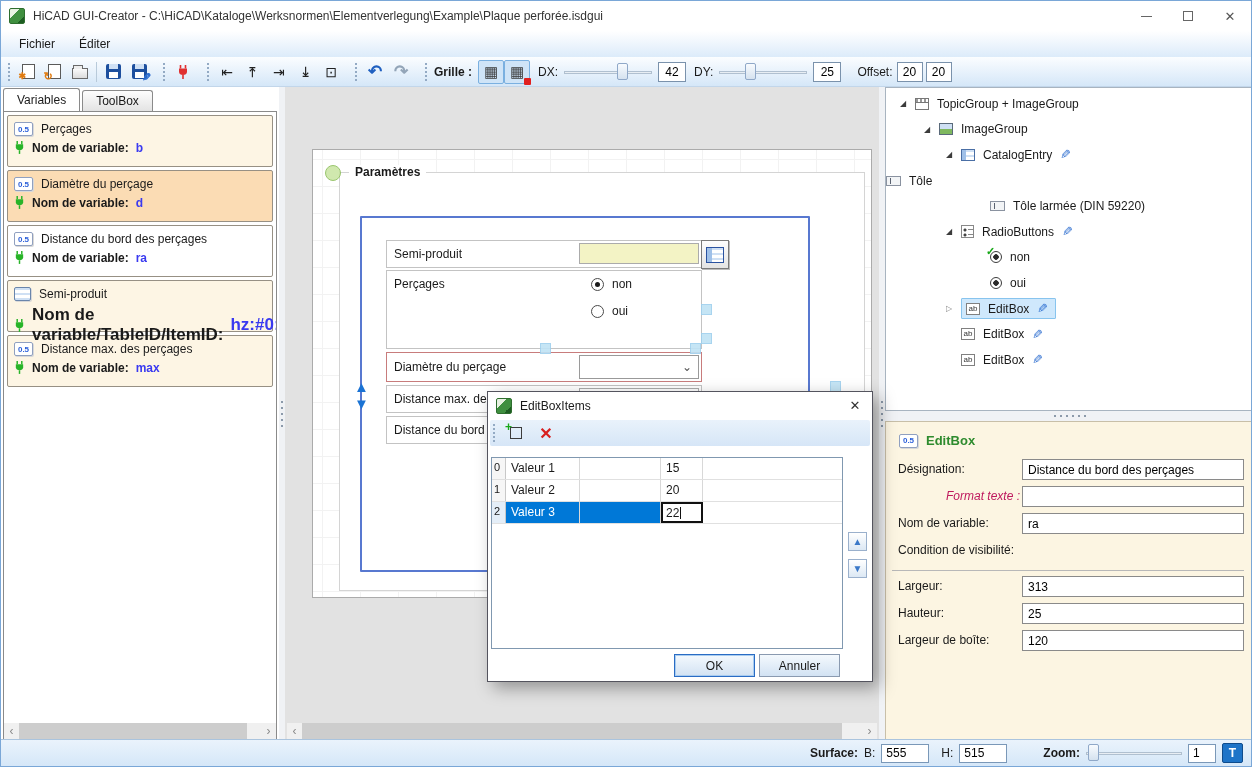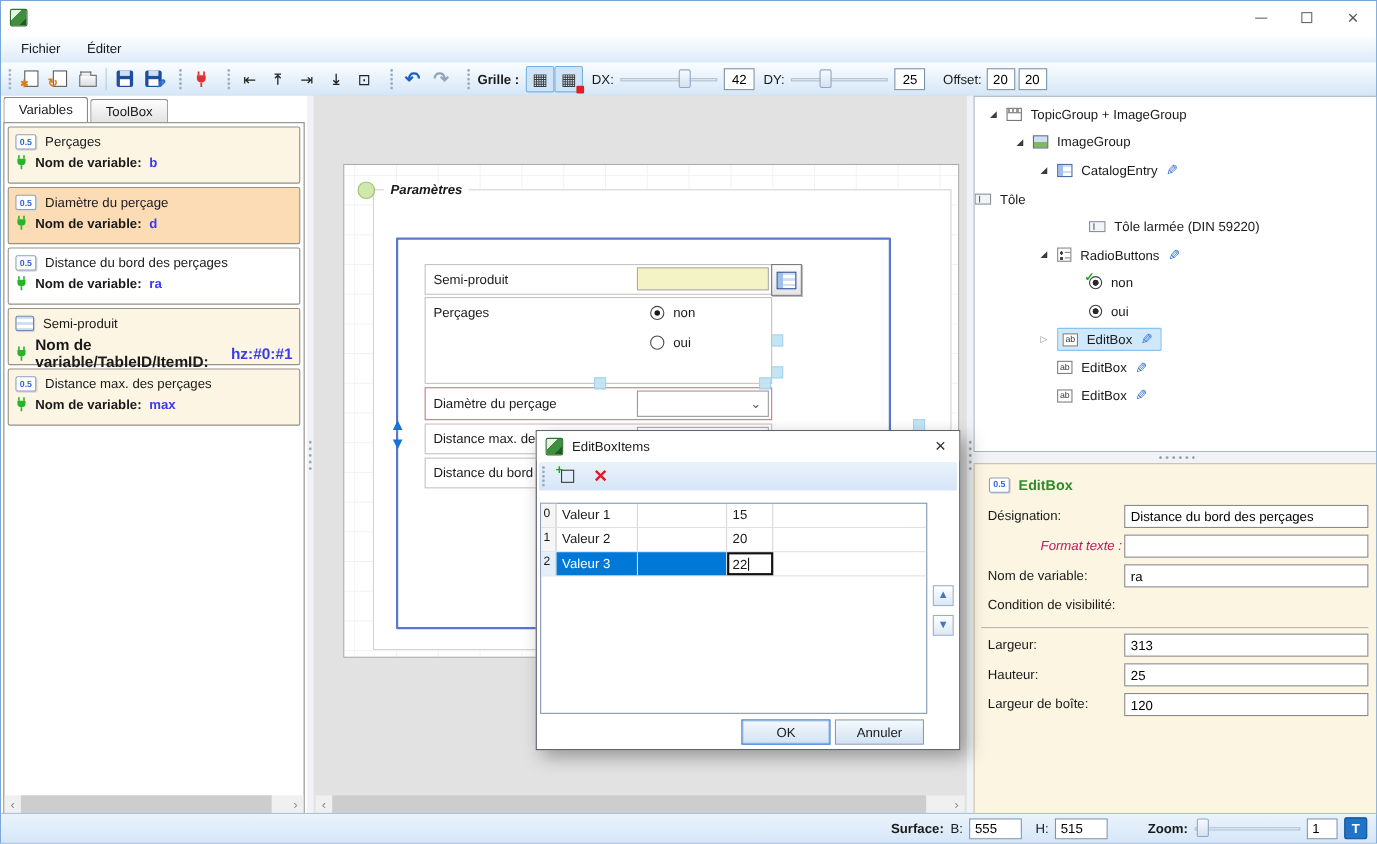--- a/index.html
+++ b/index.html
@@ -76,21 +76,21 @@
   .hscroll { position:absolute; height:16px; background:#f0f0f0; display:flex; align-items:center; }
   .sarrow { width:15px; height:16px; display:flex; align-items:center; justify-content:center; color:#8a8a8a; font-size:12px; }
   .sthumb { height:16px; background:#cdcdcd; }
 
   
   .canvas { position:absolute; left:284px; top:86px; width:594px; height:654px; background:#e2e2e2; }
   .page { position:absolute; left:27px; top:62px; width:560px; height:449px; background-color:#fff; border:1px solid #ababab;
           background-image:linear-gradient(to right,#f2f2f2 1px,transparent 1px),linear-gradient(to bottom,#f2f2f2 1px,transparent 1px);
           background-size:38px 27px; background-position:9px 9px; }
   .groupbox { position:absolute; left:26px; top:22px; width:526px; height:419px; border:1px solid #d4d4d4; background:#fff; }
-  .grouptitle { position:absolute; left:36px; top:15px; font-weight:bold; background:#fff; padding:0 6px; z-index:2;font-style:italic; }
+  .grouptitle { position:absolute; left:36px; top:15px; font-weight:bold; background:#fff; padding:0 6px; z-index:2; }
   .bluebox { position:absolute; left:47px; top:66px; width:450px; height:356px; border:2px solid #5878d0; border-radius:1px; }
   .frow { position:absolute; left:73px; width:316px; background:#fff; border:1px solid #c3c3c3; display:flex; align-items:center; padding-left:7px; }
   .frow.red { border:1px solid #c87c7c; }
   .finput { position:absolute; right:2px; top:2px; width:120px; height:22px; border:1px solid #ababab; background:#fff; }
   .finput.yellow { background:#f3f3c5; height:21px; }
   .combo { position:absolute; right:2px; top:2px; width:120px; height:24px; border:1px solid #9a9a9a; background:#fff; display:flex; align-items:center; justify-content:flex-end; padding-right:6px; color:#555; }
   .tablebtn { position:absolute; left:388px; top:90px; width:28px; height:29px; border:1px solid #7a7a7a; background:linear-gradient(#fdfdfd,#e4e4e4); display:flex; align-items:center; justify-content:center; box-shadow:1px 1px 0 #bbb; }
   .tablebtn .inner { width:18px; height:16px; border:1px solid #2a52a0; background:linear-gradient(to right,#9fc0e8 5px,transparent 5px),repeating-linear-gradient(to bottom,#cfe0f4 0 2px,#fff 2px 5px); }
   .radio { width:13px; height:13px; border:1px solid #4a4a4a; border-radius:50%; background:#fff; position:relative; flex:0 0 auto; }
   .radio.sel::after { content:""; position:absolute; left:3px; top:3px; width:5px; height:5px; border-radius:50%; background:#1a1a1a; }
@@ -167,20 +167,21 @@
   .zslider .thumb { position:absolute; left:2px; top:0; width:11px; height:17px; background:linear-gradient(#f8fbfe,#d5e2ef); border:1px solid #8fa8c8; border-radius:2px; }
   .tbtn-blue { width:21px; height:20px; background:#1e74c8; border:1px solid #0f4c8c; color:#fff; font-weight:bold; display:flex; align-items:center; justify-content:center; border-radius:2px; }
 </style>
 </head>
 <body>
 
 <div id="window">
 
   <div class="titlebar">
     <span class="appicon"></span>
+    <span class="wtitle">HiCAD GUI-Creator - C:\HiCAD\Kataloge\Werksnormen\Elementverlegung\Example\Plaque perforée.isdgui</span>
     <div class="winbtns">
       <span class="winbtn">
           <span class="minglyph"></span>
         </span>
       <span class="winbtn">
           <span class="maxglyph"></span>
         </span>
       <span class="winbtn">
           <span>✕</span>
         </span>
@@ -340,21 +341,21 @@
             <span>Nom de variable:</span>
             <span class="vval">ra</span>
           </div>
       </div>
 
       <div class="vcard cream">
         <div class="vline1">
             <span class="ic-table"></span>
             <span>Semi-produit</span>
           </div>
-        <div class="vline2" style="font-size:14px">
+        <div class="vline2" style="font-size:17px">
             <svg class="plug" viewBox="0 0 12 16" width="11" height="15" style="color:#28b428">
               <path d="M3.5 1v3.5 M8.5 1v3.5" stroke="currentColor" stroke-width="1.6" fill="none"></path>
               <path d="M2 4.5h8v3.2c0 2.2-1.8 3.3-4 3.3s-4-1.1-4-3.3z" fill="currentColor"></path>
               <path d="M6 11v4" stroke="currentColor" stroke-width="1.6" fill="none"></path>
             </svg>
             <span>Nom de variable/TableID/ItemID:</span>
             <span class="vval">hz:#0:#1</span>
           </div>
       </div>
 

